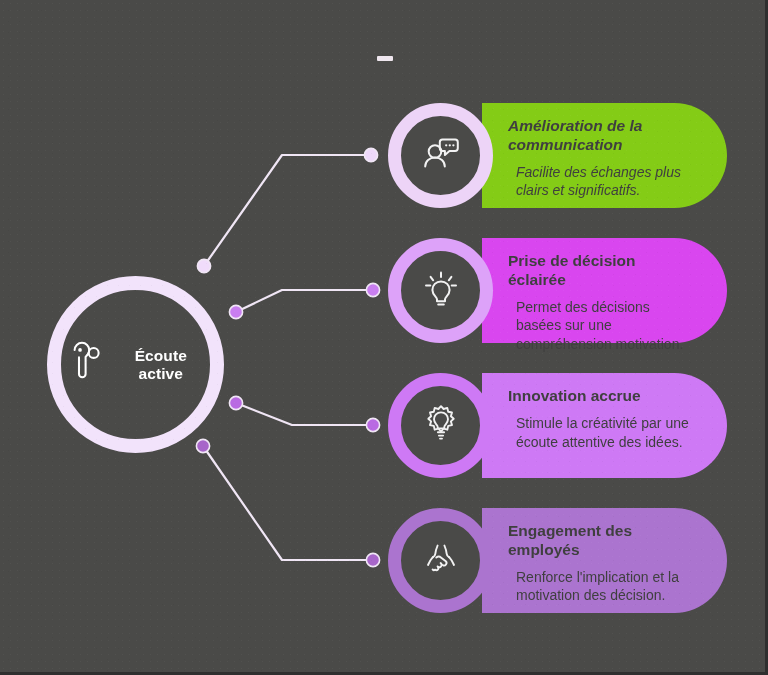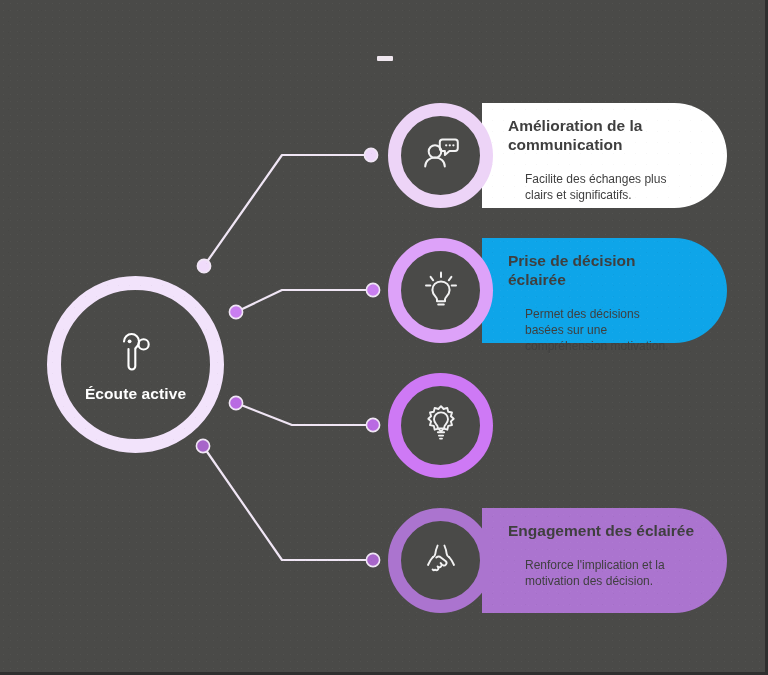--- a/index.html
+++ b/index.html
@@ -46,23 +46,23 @@
   .hub {
     position: absolute;
     left: 47px;
     top: 276px;
     width: 177px;
     height: 177px;
     border-radius: 50%;
     border: 14px solid #f2e3fb;
     box-sizing: border-box;
     display: flex;
-    flex-direction: column;
+    flex-direction: row;
     align-items: center;
-    justify-content: center;
+    justify-content: flex-start;
   }
   .hub-icon {
     width: 52px;
     height: 52px;
     margin-bottom: 6px;
   }
   .hub-label {
     color: #ffffff;
     font-size: 15.5px;
     font-weight: bold;
@@ -116,24 +116,24 @@
   }
   .card-ring svg { width: 46px; height: 46px; }
   .card-title {
     font-size: 15.5px;
     font-weight: bold;
     line-height: 1.22;
     color: #3f3f3f;
     margin: 0 0 7px 0;
   }
   .card-desc {
-    font-size: 12px;
+    font-size: 14px;
     line-height: 1.33;
     color: #3f3f3f;
-    margin: 17px;
+    margin: 8px;
   }
 
   .c0 { top: 103px; }
   .c1 { top: 238px; }
   .c2 { top: 373px; }
   .c3 { top: 508px; }
 </style>
 </head>
 <body>
 
@@ -161,75 +161,79 @@
       <svg viewBox="0 0 52 52" fill="none" stroke="#ffffff" stroke-width="2.1" stroke-linecap="round" stroke-linejoin="round">
         <path d="M14 14.5c0-4.2 3.4-7.5 7.6-7.5 4.1 0 7.4 3.3 7.4 7.4 0 2.1-.5 3.3-1.6 4.6l-2.1 2.5v17.6c0 1.9-1.5 3.4-3.4 3.4-1.9 0-3.4-1.5-3.4-3.4V22"></path>
         <circle cx="19.6" cy="14.3" r="1.9" fill="#ffffff" stroke="none"></circle>
         <circle cx="33.6" cy="17.4" r="5.1"></circle>
       </svg>
     </div>
     <div class="hub-label">Écoute active</div>
   </div>
 
   <div class="card c0">
-    <div class="card-body" style="background: #ffffff;">
+    <div class="card-body" style="background: #84cc16; font-style: italic;">
       <p class="card-title">Amélioration de la communication</p>
       <p class="card-desc">Facilite des échanges plus clairs et significatifs.</p>
     </div>
     <div class="card-ring" style="border-color: rgb(237, 212, 247);">
       <span>
         <svg viewBox="0 0 46 46" fill="none" stroke="#f2f2f2" stroke-width="2" stroke-linecap="round" stroke-linejoin="round">
           <circle cx="17" cy="20.5" r="6.3"></circle>
           <path d="M7.2 35.5c0-5.4 4.4-9.1 9.8-9.1s9.8 3.7 9.8 9.1"></path>
           <path d="M24.5 8.5h12.6c1.5 0 2.7 1.2 2.7 2.7v6.1c0 1.5-1.2 2.7-2.7 2.7h-5.6l-4.6 4v-4h-2.4c-1.5 0-2.7-1.2-2.7-2.7v-6.1c0-1.5 1.2-2.7 2.7-2.7z"></path>
           <circle cx="28.2" cy="14.3" r="1.15" fill="#f2f2f2" stroke="none"></circle>
           <circle cx="31.8" cy="14.3" r="1.15" fill="#f2f2f2" stroke="none"></circle>
           <circle cx="35.4" cy="14.3" r="1.15" fill="#f2f2f2" stroke="none"></circle>
         </svg>
       </span>
     </div>
   </div>
 
   <div class="card c1">
-    <div class="card-body" style="background: #0ea5e9;">
+    <div class="card-body" style="background: #d946ef;">
       <p class="card-title">Prise de décision éclairée</p>
       <p class="card-desc">Permet des décisions basées sur une compréhension motivation.</p>
     </div>
     <div class="card-ring" style="border-color: rgb(221, 162, 249);">
       <span>
         <svg viewBox="0 0 46 46" fill="none" stroke="#f2f2f2" stroke-width="2" stroke-linecap="round" stroke-linejoin="round">
           <path d="M23 6.5v4.4"></path>
           <path d="M12.6 10.8l2.6 3.5"></path>
           <path d="M33.4 10.8l-2.6 3.5"></path>
           <path d="M8 19.6h4.3"></path>
           <path d="M38 19.6h-4.3"></path>
           <path d="M23 15.4c-5 0-8.6 3.8-8.6 8.5 0 3.3 1.9 5.3 3.3 6.9.9 1 1.3 1.7 1.3 2.8v1.6h8v-1.6c0-1.1.4-1.8 1.3-2.8 1.4-1.6 3.3-3.6 3.3-6.9 0-4.7-3.6-8.5-8.6-8.5z"></path>
           <path d="M20.2 38.6h5.6"></path>
         </svg>
       </span>
     </div>
   </div>
 
   <div class="card c2">
+    <div class="card-body" style="background: rgb(206, 121, 245);">
+      <p class="card-title">Innovation accrue</p>
+      <p class="card-desc">Stimule la créativité par une écoute attentive des idées.</p>
+    </div>
     <div class="card-ring" style="border-color: rgb(206, 121, 245);">
       <span>
         <svg viewBox="0 0 46 46" fill="none" stroke="#f2f2f2" stroke-width="1.9" stroke-linecap="round" stroke-linejoin="round">
           <path d="M23 5.2l2.6 2.8 3.7-1.1.9 3.8 3.8.8-1.1 3.7 2.8 2.6-2.8 2.6 1.1 3.7-3.8.8-.9 3.8-3.7-1.1-2.6 2.8-2.6-2.8-3.7 1.1-.9-3.8-3.8-.8 1.1-3.7-2.8-2.6 2.8-2.6-1.1-3.7 3.8-.8.9-3.8 3.7 1.1z"></path>
           <path d="M23 11.4c-4.1 0-7 3.1-7 6.9 0 2.7 1.6 4.3 2.7 5.6.7.8 1 1.4 1 2.3v1.2h6.6v-1.2c0-.9.3-1.5 1-2.3 1.1-1.3 2.7-2.9 2.7-5.6 0-3.8-2.9-6.9-7-6.9z"></path>
           <path d="M19.9 31.3h6.2"></path>
           <path d="M20.9 34.6h4.2"></path>
           <path d="M22 37.6h2"></path>
         </svg>
       </span>
     </div>
   </div>
 
   <div class="card c3">
     <div class="card-body" style="background: rgb(171, 116, 207);">
-      <p class="card-title">Engagement des éclairée</p>
+      <p class="card-title">Engagement des employés</p>
       <p class="card-desc">Renforce l'implication et la motivation des décision.</p>
     </div>
     <div class="card-ring" style="border-color: rgb(171, 116, 207);">
       <span>
         <svg viewBox="0 0 46 46" fill="none" stroke="#f2f2f2" stroke-width="1.9" stroke-linecap="round" stroke-linejoin="round">
           <path d="M19.6 9.5c-1.1 2.6-2 5.4-2.3 8.3-.2 1.7-1 2.6-2.3 3.4"></path>
           <path d="M26.4 9.5c1.1 2.6 2 5.4 2.3 8.3.2 1.7 1 2.6 2.3 3.4"></path>
           <path d="M18.3 21.6c1.4-1.1 3.2-1.3 4.6-.2l4.6 3.6c1.1.9 1.3 2.4.5 3.5-.8 1.1-2.3 1.3-3.4.5"></path>
           <path d="M22.6 27.1c1 .8 1.2 2.2.5 3.2-.8 1-2.2 1.2-3.2.5"></path>
           <path d="M19.6 30.4c.9.7 1.1 2 .4 2.9-.7.9-2 1.1-2.9.4"></path>

